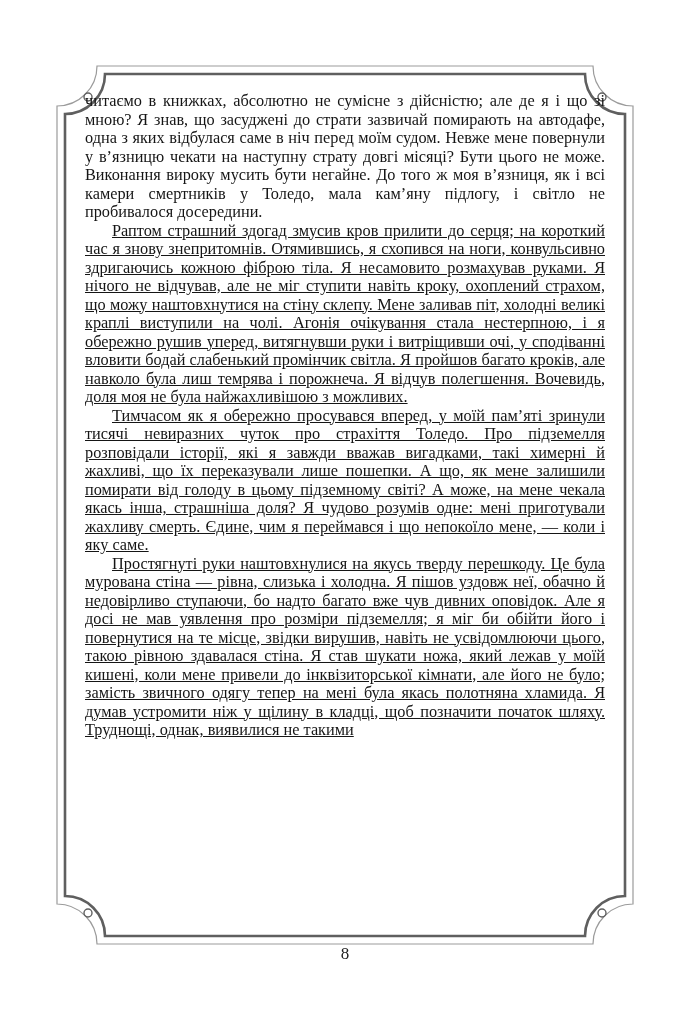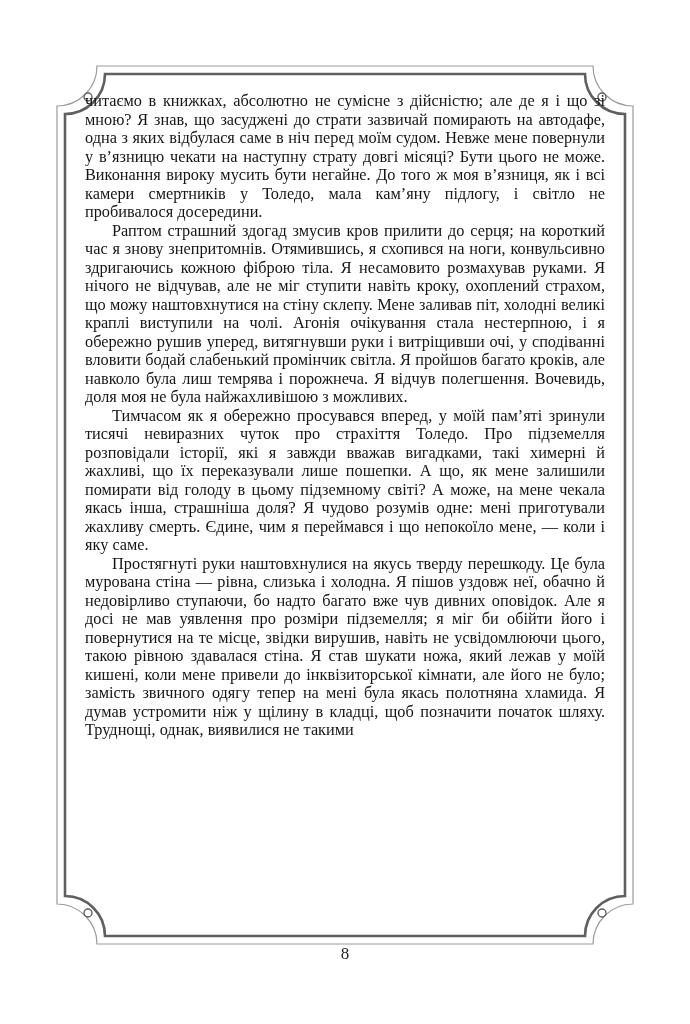--- a/index.html
+++ b/index.html
@@ -35,20 +35,21 @@
     line-height: 18.5px;
     text-align: justify;
     text-justify: inter-word;
   }
   .text-block p {
     margin: 0;
     padding: 0;
   }
   .text-block p.indent {
     text-indent: 27px;
+    text-decoration: underline;
   }
   .page-number {
     position: absolute;
     top: 944px;
     left: 0;
     width: 690px;
     text-align: center;
     font-size: 17px;
     color: #1d1d1d;
   }

